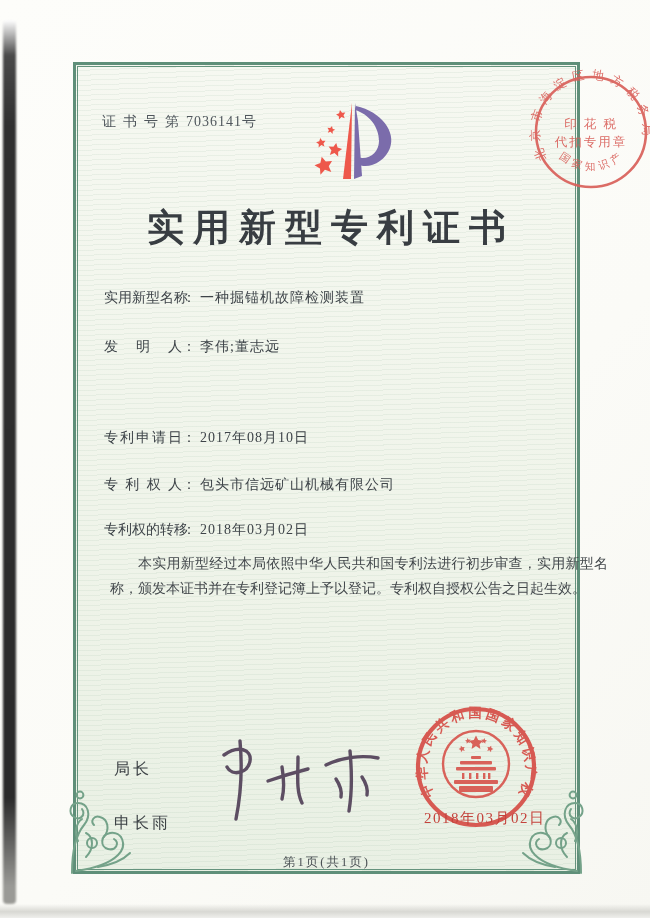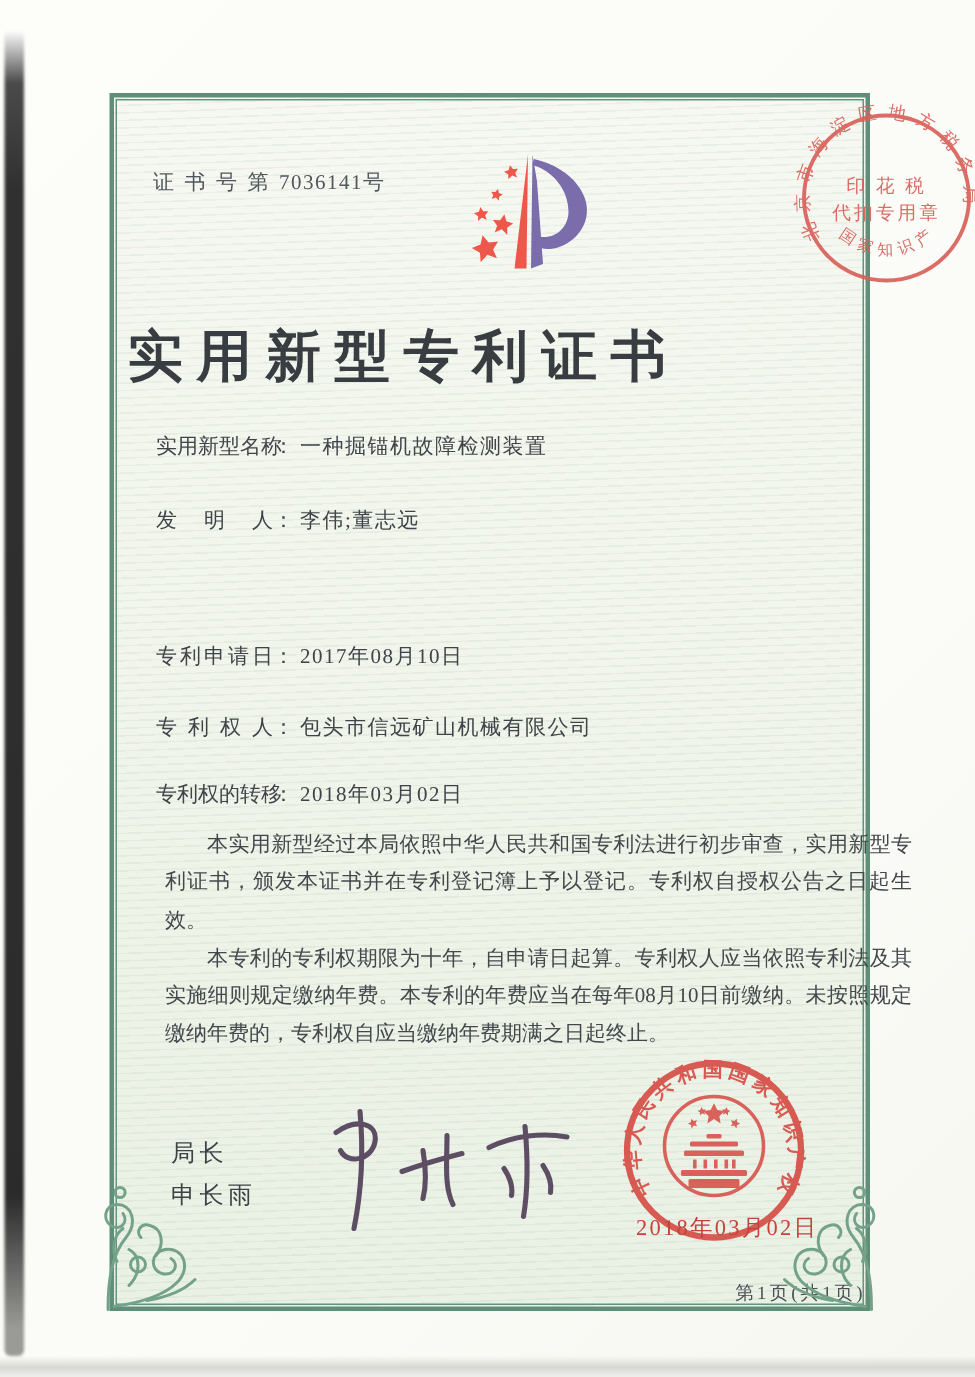--- a/index.html
+++ b/index.html
@@ -34,44 +34,44 @@
   }
   .inner{position:absolute;inset:0;}
   .cert-number{
     position:absolute;left:26px;top:48px;font-size:14px;color:#4f565c;
   }
   .cert-number .sp{letter-spacing:7px;}
   .cert-number .num{letter-spacing:1px;}
   .logo{position:absolute;left:222px;top:34px;}
   .tax-stamp{position:absolute;left:452px;top:4px;z-index:6;opacity:.92;}
   .title{
-    position:absolute;left:0;right:0;top:148px;text-align:left;
+    position:absolute;left:0;right:0;top:138px;text-align:center;
     font-size:37px;font-weight:600;color:#383d42;letter-spacing:9px;text-indent:9px;
   }
   .field{position:absolute;left:28px;right:20px;font-size:14px;color:#3e4449;white-space:nowrap;}
   .flabel{display:inline-block;width:78px;text-align:justify;text-align-last:justify;vertical-align:bottom;}
   .fcolon{display:inline-block;margin-right:4px;}
   .fvalue{letter-spacing:1px;}
   .f1{top:224px}.f2{top:273px}.f3{top:319px}.f4{top:364px}.f5{top:411px}.f6{top:456px}
   .paras{
     position:absolute;left:34px;top:486px;width:498px;
     font-size:14px;line-height:25.3px;color:#43484c;text-align:justify;
   }
   .paras p{margin:0;text-indent:2em;}
   .signer{position:absolute;left:38px;font-size:16px;color:#3d4246;letter-spacing:3px;}
   .signer-title{top:694px;}
-  .signer-name{top:722px;}
+  .signer-name{top:748px;}
   .signature{position:absolute;left:118px;top:668px;z-index:4;}
   .seal{position:absolute;left:337px;top:639px;z-index:5;opacity:.88;}
   .seal-date{
     position:absolute;left:348px;top:744px;z-index:6;
     font-size:15px;color:#c4433c;letter-spacing:1.5px;white-space:nowrap;
   }
   .footer{
-    position:absolute;left:0;right:0;top:789px;text-align:right;
+    position:absolute;left:0;right:0;top:789px;text-align:center;
     font-size:12.5px;color:#4a5054;letter-spacing:2px;
   }
   .flourish{position:absolute;z-index:2;}
   .flourish-left{left:-12px;top:712px;}
   .flourish-right{right:-12px;top:712px;transform:scaleX(-1);}
 </style>
 </head>
 <body>
 
 <div class="page-scan">
@@ -128,22 +128,21 @@
         <span class="flabel">专利申请日</span><span class="fcolon">：</span><span class="fvalue">2017年08月10日</span>
       </div>
       <div class="field f5">
         <span class="flabel">专利权人</span><span class="fcolon">：</span><span class="fvalue">包头市信远矿山机械有限公司</span>
       </div>
       <div class="field f6">
         <span class="flabel">专利权的转移</span><span class="fcolon">：</span><span class="fvalue">2018年03月02日</span>
       </div>
 
       <div class="paras">
-        <p>本实用新型经过本局依照中华人民共和国专利法进行初步审查，实用新型专利证书，颁发本证书并在专利登记簿上予以登记。专利权自授权公告之日起生效。</p>
-        <p>本专利的专利权期限为十年，自申请日起算。专利权人应当依照专利法及其实施细则规定缴纳年费。本专利的年费应当在每年08月10日前缴纳。未按照规定缴纳年费的，专利权自应当缴纳年费期满之日起终止。</p>
+        <p>本实用新型经过本局依照中华人民共和国专利法进行初步审查，实用新型名称，颁发本证书并在专利登记簿上予以登记。专利权自授权公告之日起生效。</p>
       </div>
 
       <div class="signer signer-title">局长</div>
       <div class="signer signer-name">申长雨</div>
 
       <svg class="signature" width="220" height="100" viewBox="0 0 220 100">
         <g fill="none" stroke="#4e3d55" stroke-width="3.4" stroke-linecap="round" stroke-linejoin="round" opacity="0.9">
           <path d="M30,22 C44,12 58,16 56,28 C54,40 38,44 33,34"></path>
           <path d="M46,8 C48,30 48,56 42,86"></path>
           <path d="M88,34 C90,46 90,58 88,66"></path>

